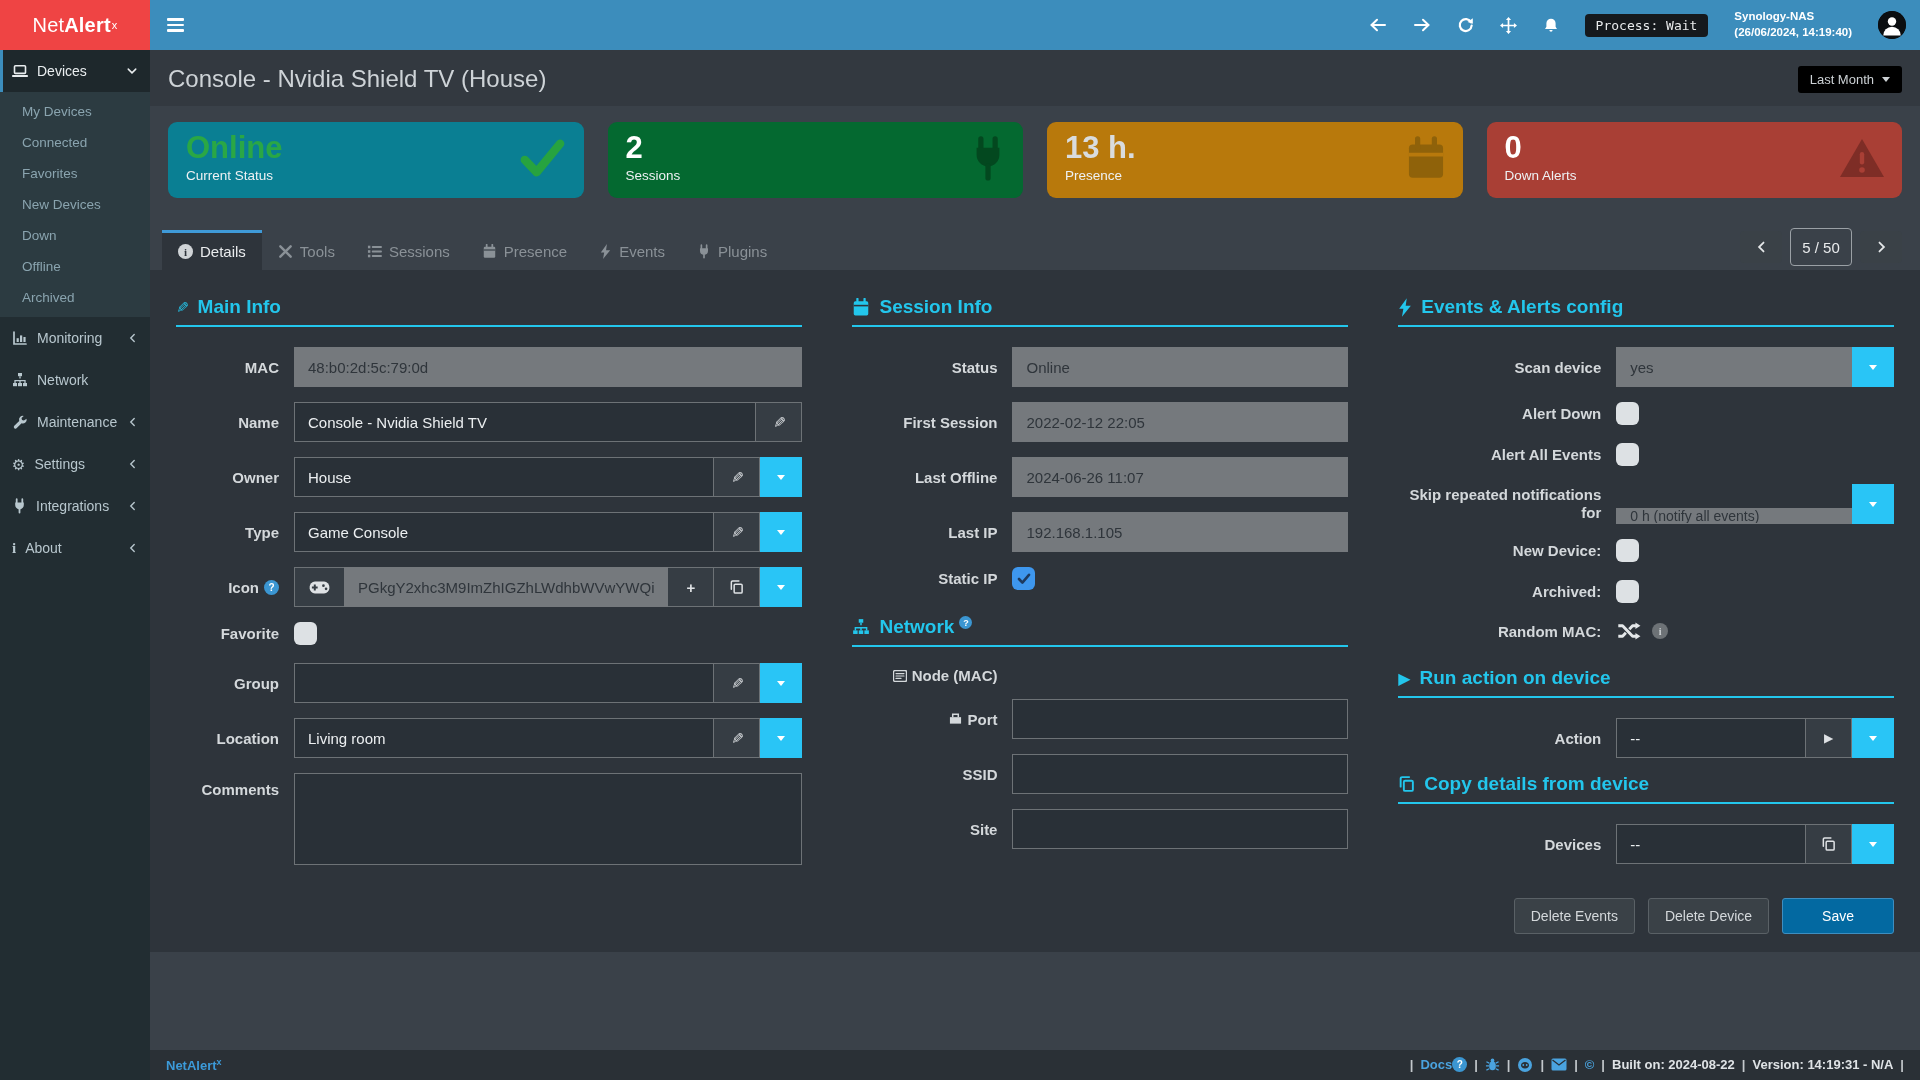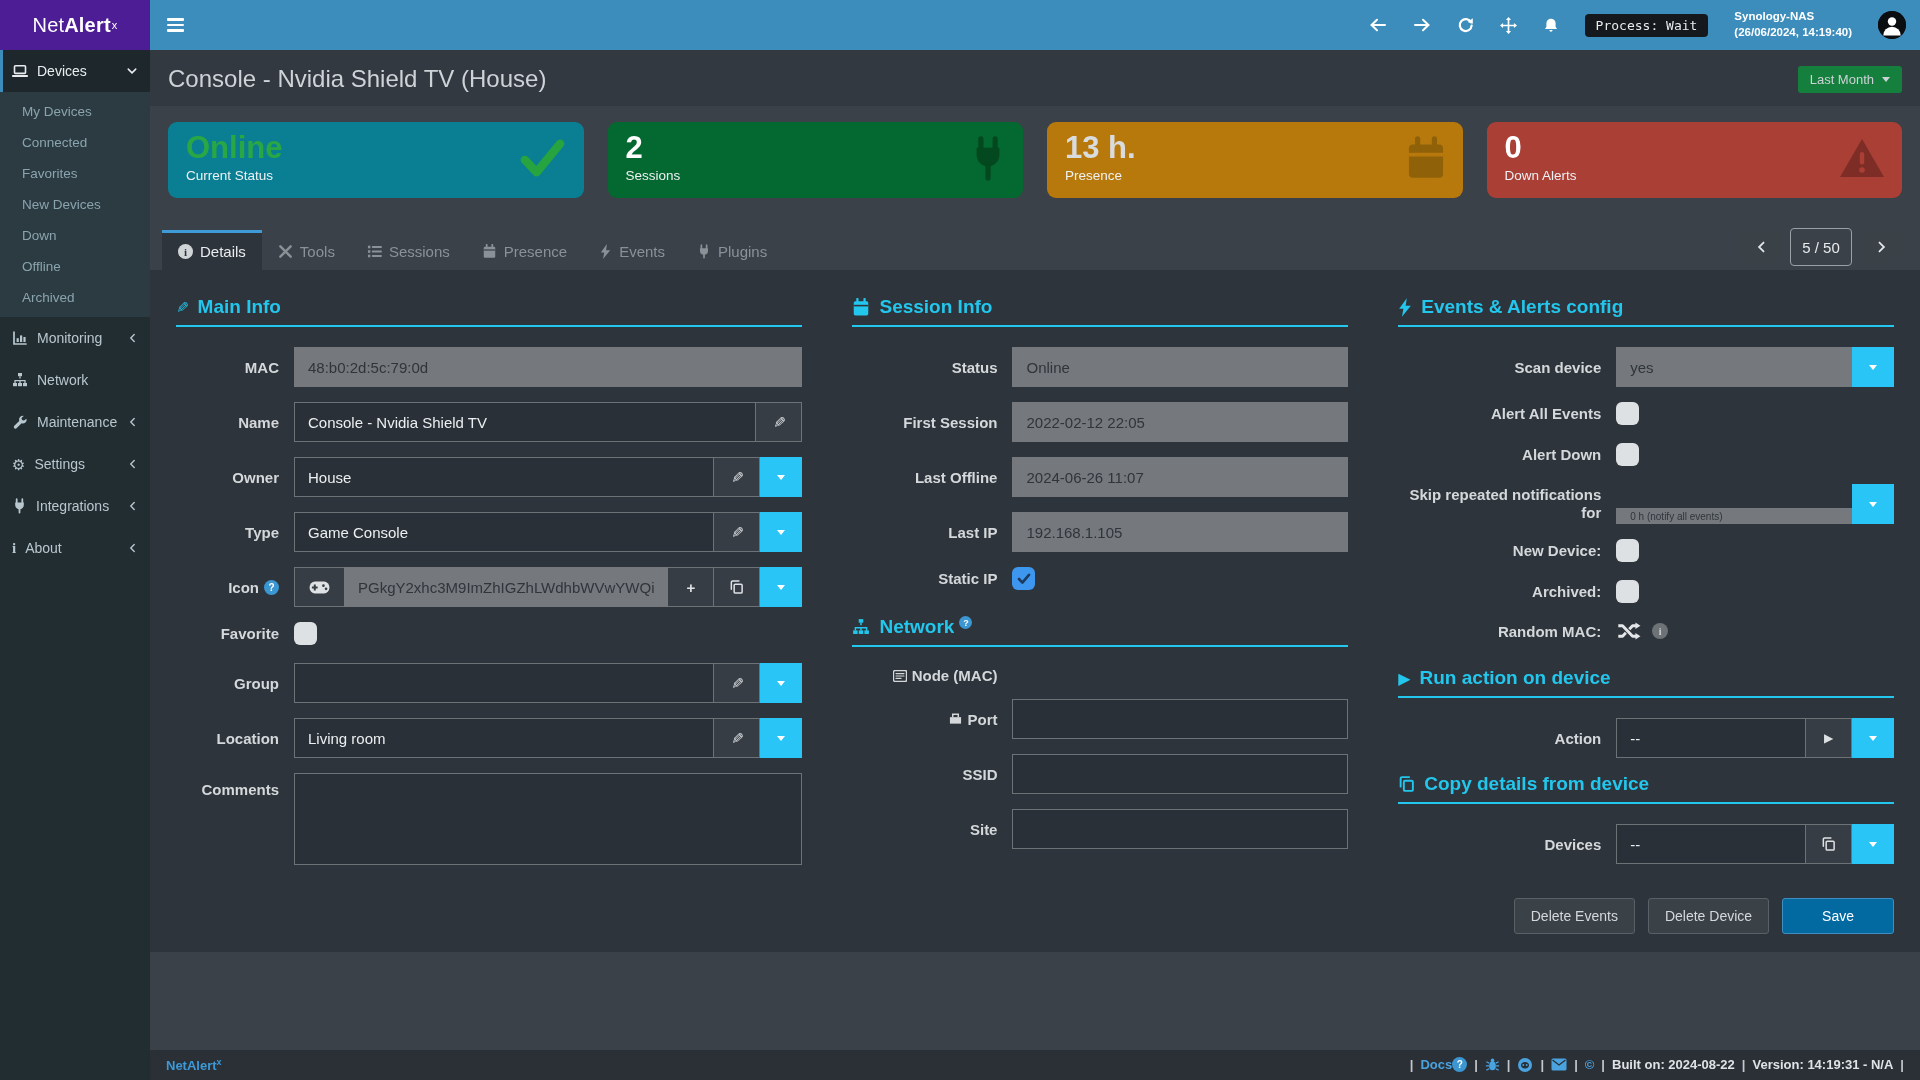--- a/index.html
+++ b/index.html
@@ -1,21 +1,21 @@
 <!DOCTYPE html>
 <html><head>
 <meta charset="utf-8">
 <style>
   * { box-sizing: border-box; margin: 0; padding: 0; }
   html,body { width:1920px; height:1080px; overflow:hidden; }
   body { font-family:"Liberation Sans","DejaVu Sans",sans-serif; background:#3a4149; color:#d4d8db; }
 
   
   .navbar { height:50px; background:#3c8dbc; display:flex; align-items:stretch; }
-  .brand { width:150px; background:#4c1d95; color:#fff; display:flex; align-items:center; justify-content:center; font-size:20px; letter-spacing:.2px; }
+  .brand { width:150px; background:#ef4444; color:#fff; display:flex; align-items:center; justify-content:center; font-size:20px; letter-spacing:.2px; }
   .brand b { font-weight:700; }
   .brand sup { font-size:11px; margin-left:1px; }
   .hamburger { width:50px; display:flex; flex-direction:column; gap:3px; align-items:center; justify-content:center; cursor:pointer; }
   .hamburger i { width:17px; height:2.4px; background:#fff; border-radius:1px; }
   .nav-spacer { flex:1; }
   .nav-right { display:flex; align-items:center; gap:26px; padding-right:14px; color:#fff; }
   .nav-ico { font-size:17px; line-height:1; color:#fff; display:flex; align-items:center; }
   .proc-badge { font-family:"DejaVu Sans Mono","Liberation Mono",monospace; background:#15191d; color:#e8eaec; font-size:13px; padding:4px 11px; border-radius:4px; }
   .host-block { font-size:11.5px; line-height:1.35; color:#fff; font-weight:700; }
   .avatar { width:28px; height:28px; border-radius:50%; overflow:hidden; background:#0b0e11; }
@@ -30,21 +30,21 @@
   .side-item.active { background:#1e282c; border-left:3px solid #3c8dbc; padding-left:9px; color:#e9edef; }
   .side-item .grow { flex:1; }
   .side-item svg, .side-item .uico { flex-shrink:0; }
   .submenu { background:#2c3b41; padding:4px 0; }
   .sub-item { padding:8px 14px 8px 22px; color:#8aa4af; font-size:13.5px; cursor:pointer; }
   .uico { font-size:15px; line-height:1; }
 
   
   .content-header { background:#333940; display:flex; align-items:center; justify-content:space-between; padding:15px 18px 13px 18px; }
   .page-title { font-size:24px; font-weight:400; color:#ced3d7; }
-  .period-select { background:#15803d; color:#cdd2d6; font-size:13px; padding:6px 12px; border-radius:3px; display:flex; align-items:center; gap:8px; cursor:pointer; }
+  .period-select { background:#000000; color:#cdd2d6; font-size:13px; padding:6px 12px; border-radius:3px; display:flex; align-items:center; gap:8px; cursor:pointer; }
   .caret-down { width:0; height:0; border-left:4.5px solid transparent; border-right:4.5px solid transparent; border-top:5px solid currentColor; display:inline-block; }
 
   
   .cards-row { display:flex; gap:24px; padding:16px 18px 4px 18px; }
   .card { flex:1; height:76px; border-radius:9px; padding:8px 16px 10px 18px; position:relative; overflow:hidden; }
   .card-value { font-size:31px; font-weight:700; line-height:1.15; }
   .card-label { font-size:13.5px; color:#eef1f3; margin-top:2px; }
   .card-icon { position:absolute; right:16px; top:14px; }
   .card-status   { background:#0a7f93; }
   .card-status .card-value { color:#2aa745; }
@@ -587,32 +587,32 @@
             <span class="lbl">Scan device</span>
             <div class="fgroup">
               <div class="inp ro">yes</div>
               <span class="btn-cyan">
                   <span class="caret-down"></span>
                 </span>
             </div>
           </div>
 
           <div class="frow cbrow">
+            <span class="lbl">Alert Down</span>
+            <span class="cb"></span>
+          </div>
+          <div class="frow cbrow">
             <span class="lbl">Alert All Events</span>
             <span class="cb"></span>
           </div>
-          <div class="frow cbrow">
-            <span class="lbl">Alert Down</span>
-            <span class="cb"></span>
-          </div>
 
           <div class="frow">
             <span class="lbl" style="line-height:1.2;">Skip repeated notifications for</span>
             <div class="fgroup">
-              <div class="inp ro" style="font-size:10px;margin-top:24px;">0 h (notify all events)</div>
+              <div class="inp ro" style="font-size:14px;margin-top:24px;">0 h (notify all events)</div>
               <span class="btn-cyan">
                   <span class="caret-down"></span>
                 </span>
             </div>
           </div>
 
           <div class="frow cbrow">
             <span class="lbl">New Device:</span>
             <span class="cb"></span>
           </div>

